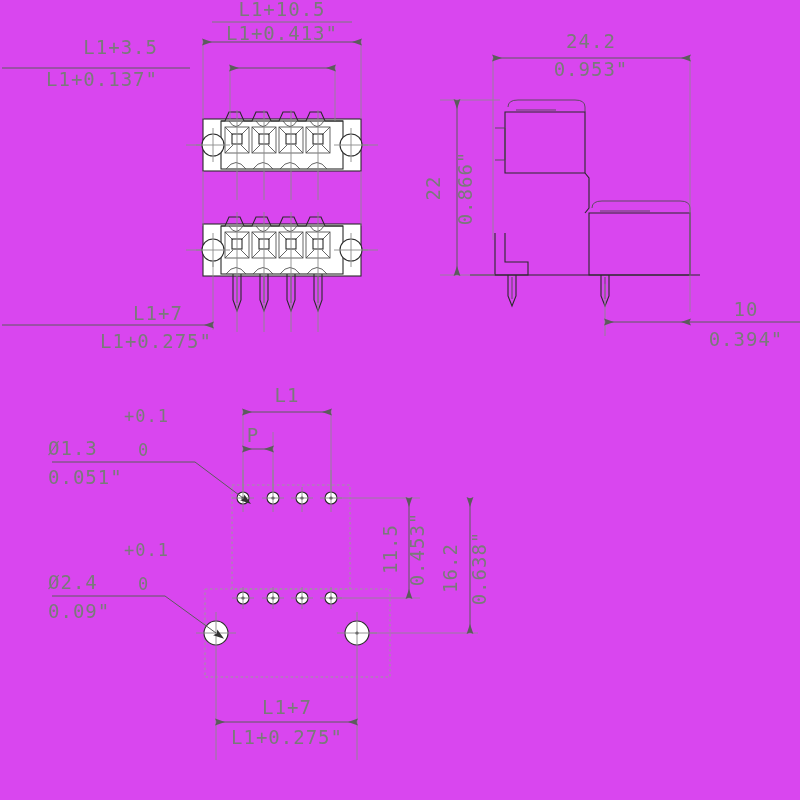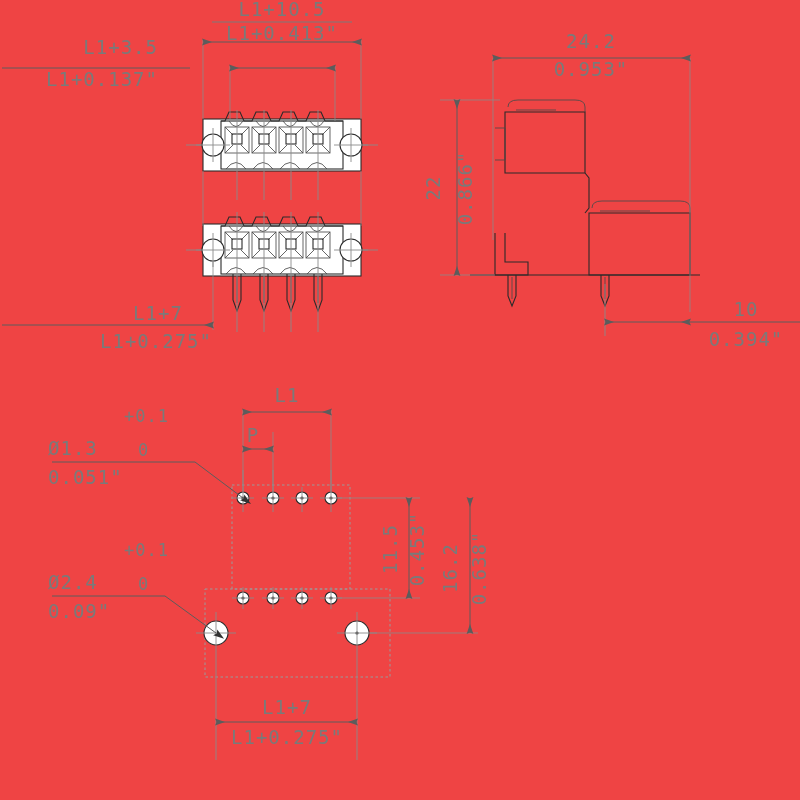--- a/index.html
+++ b/index.html
@@ -11,21 +11,21 @@
     width: 800px;
     height: 800px;
     font-family: "DejaVu Sans Mono", monospace;
     color: #3a3a3a;
   }
   #sheet {
     position: relative;
     width: 800px;
     height: 800px;
     overflow: hidden;
-    background: #ef4444;
+    background: #d946ef;
   }
   svg#drawing {
     position: absolute;
     left: 0;
     top: 0;
     width: 800px;
     height: 800px;
   }
   .dim-text {
     font-family: "DejaVu Sans Mono", monospace;

